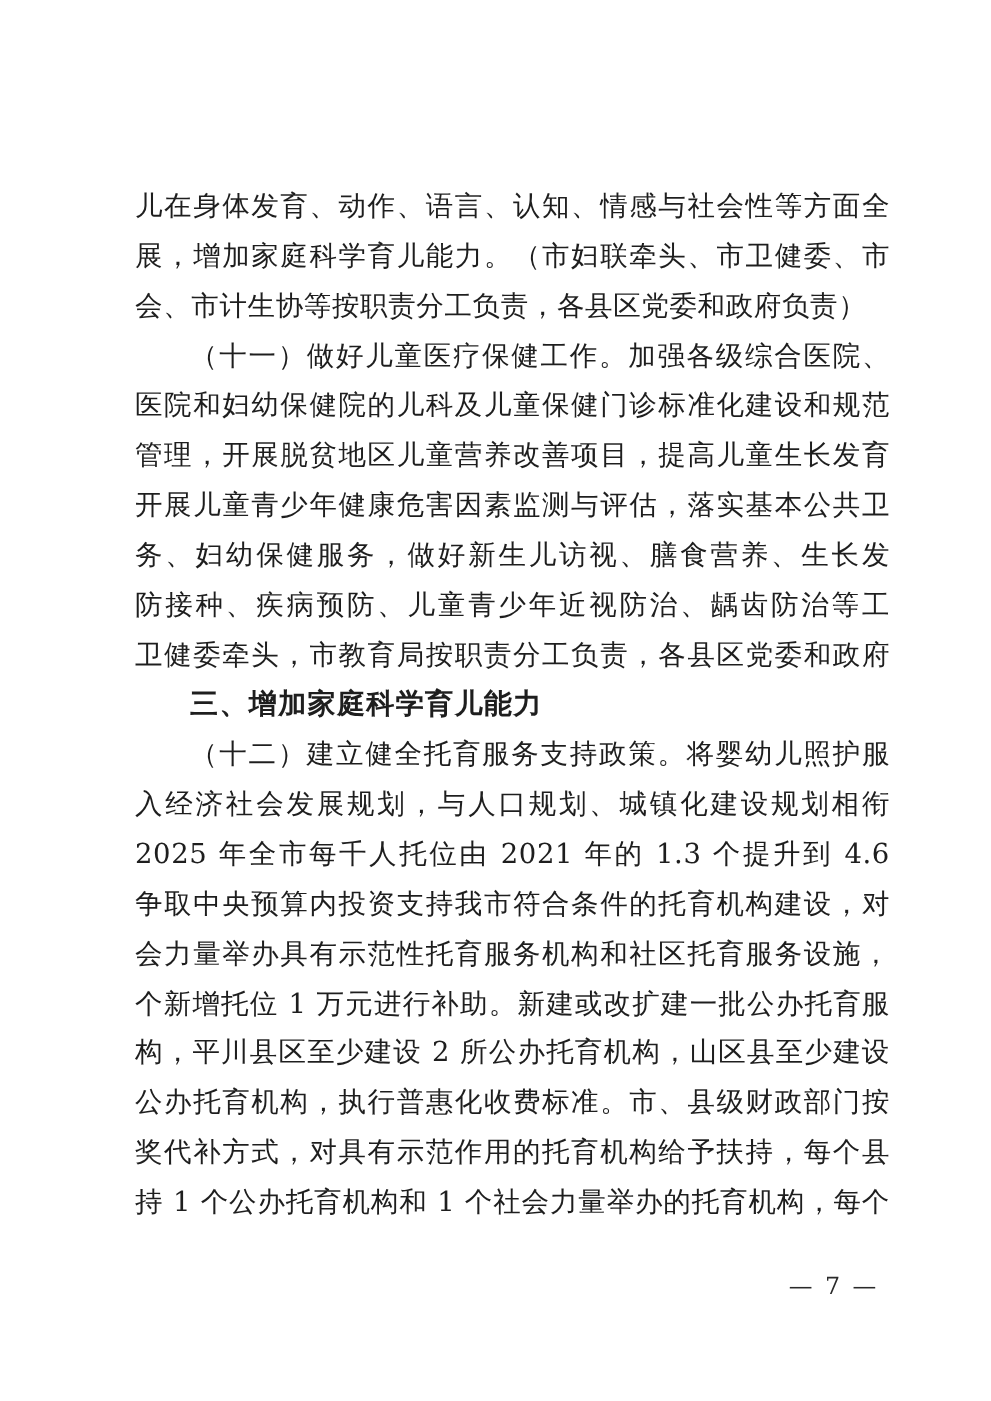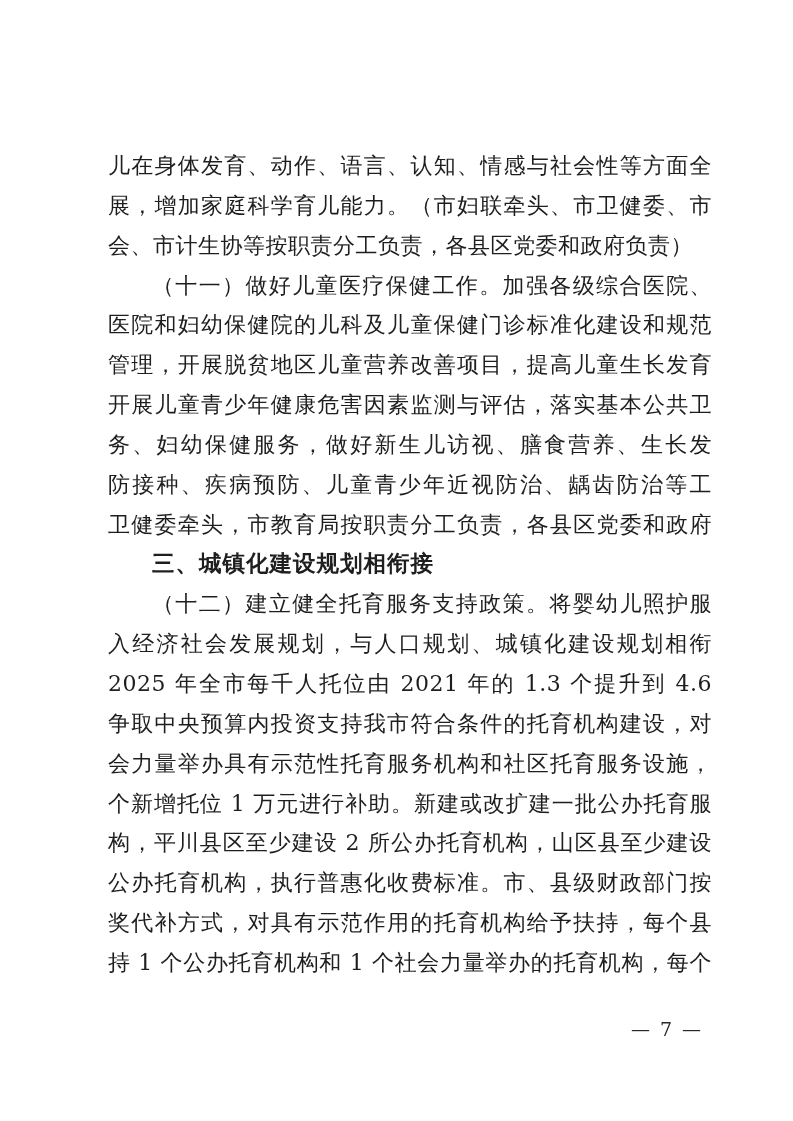--- a/index.html
+++ b/index.html
@@ -69,21 +69,21 @@
     <div class="line justify">儿在身体发育、动作、语言、认知、情感与社会性等方面全面发</div>
     <div class="line justify">展，增加家庭科学育儿能力。（市妇联牵头、市卫健委、市总工</div>
     <div class="line leftline">会、市计生协等按职责分工负责，各县区党委和政府负责）</div>
     <div class="line justify indent">（十一）做好儿童医疗保健工作。加强各级综合医院、中医</div>
     <div class="line justify">医院和妇幼保健院的儿科及儿童保健门诊标准化建设和规范化</div>
     <div class="line justify">管理，开展脱贫地区儿童营养改善项目，提高儿童生长发育水平。</div>
     <div class="line justify">开展儿童青少年健康危害因素监测与评估，落实基本公共卫生服</div>
     <div class="line justify">务、妇幼保健服务，做好新生儿访视、膳食营养、生长发育、预</div>
     <div class="line justify">防接种、疾病预防、儿童青少年近视防治、龋齿防治等工作。（市</div>
     <div class="line justify">卫健委牵头，市教育局按职责分工负责，各县区党委和政府负责）</div>
-    <div class="line leftline indent heading">三、城镇化建设规划相衔接</div>
+    <div class="line leftline indent heading">三、增加家庭科学育儿能力</div>
     <div class="line justify indent">（十二）建立健全托育服务支持政策。将婴幼儿照护服务纳</div>
     <div class="line justify">入经济社会发展规划，与人口规划、城镇化建设规划相衔接，到</div>
     <div class="line justify">2025 年全市每千人托位由 2021 年的 1.3 个提升到 4.6 个。积极</div>
     <div class="line justify">争取中央预算内投资支持我市符合条件的托育机构建设，对于社</div>
     <div class="line justify">会力量举办具有示范性托育服务机构和社区托育服务设施，按每</div>
     <div class="line justify">个新增托位 1 万元进行补助。新建或改扩建一批公办托育服务机</div>
     <div class="line justify">构，平川县区至少建设 2 所公办托育机构，山区县至少建设 1 所</div>
     <div class="line justify">公办托育机构，执行普惠化收费标准。市、县级财政部门按照以</div>
     <div class="line justify">奖代补方式，对具有示范作用的托育机构给予扶持，每个县区扶</div>
     <div class="line justify">持 1 个公办托育机构和 1 个社会力量举办的托育机构，每个托育</div>

